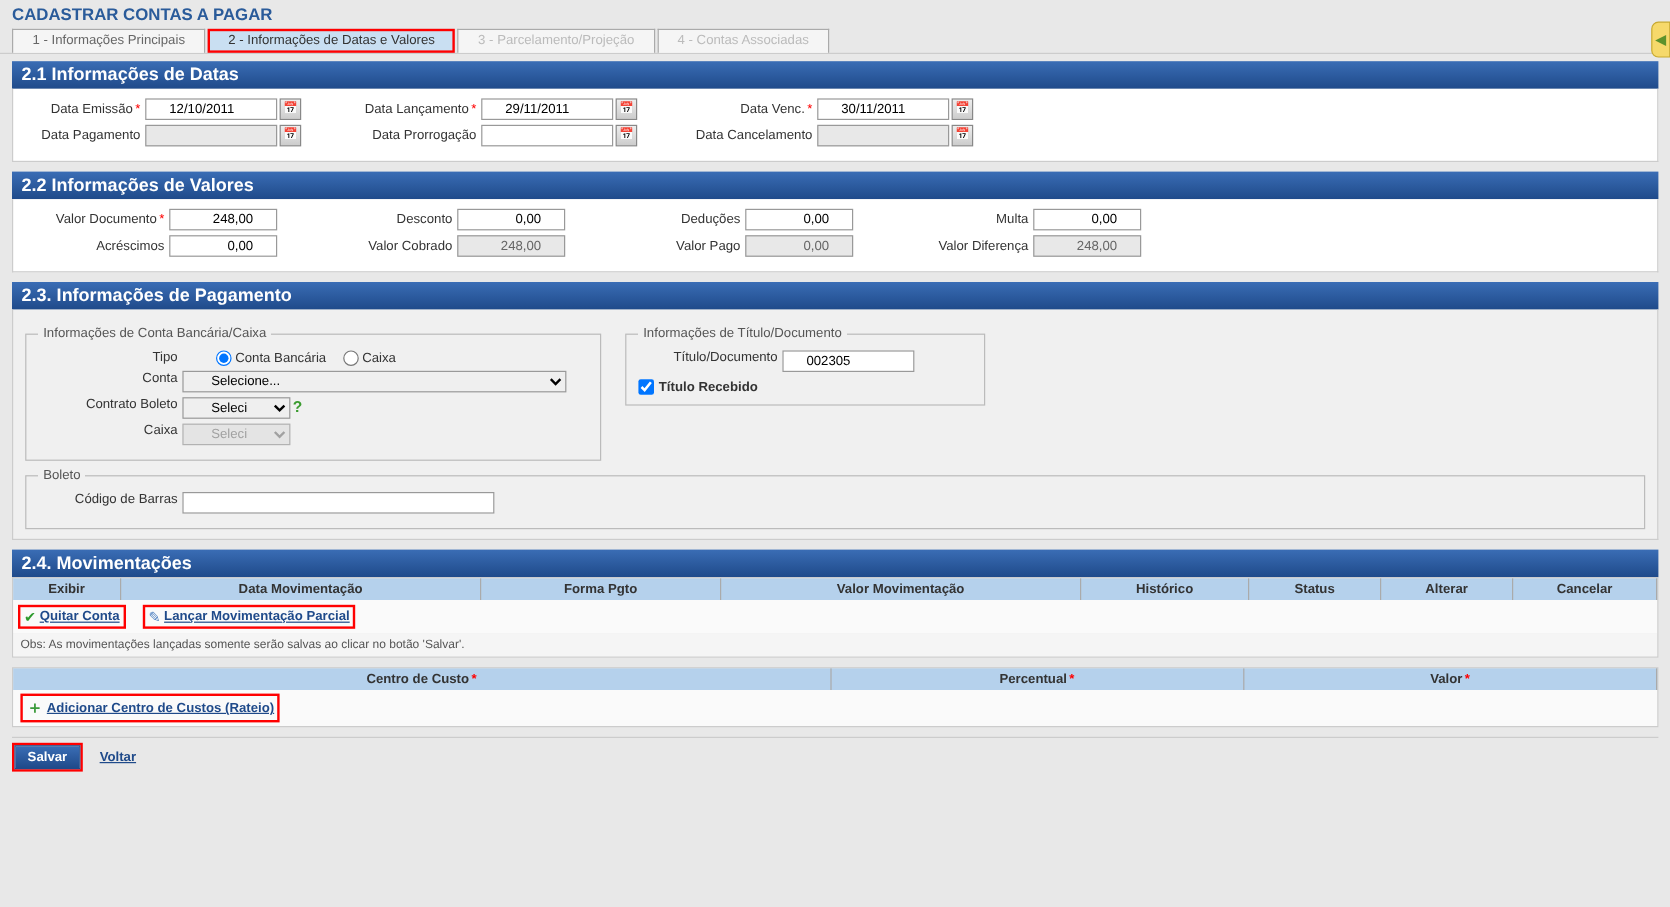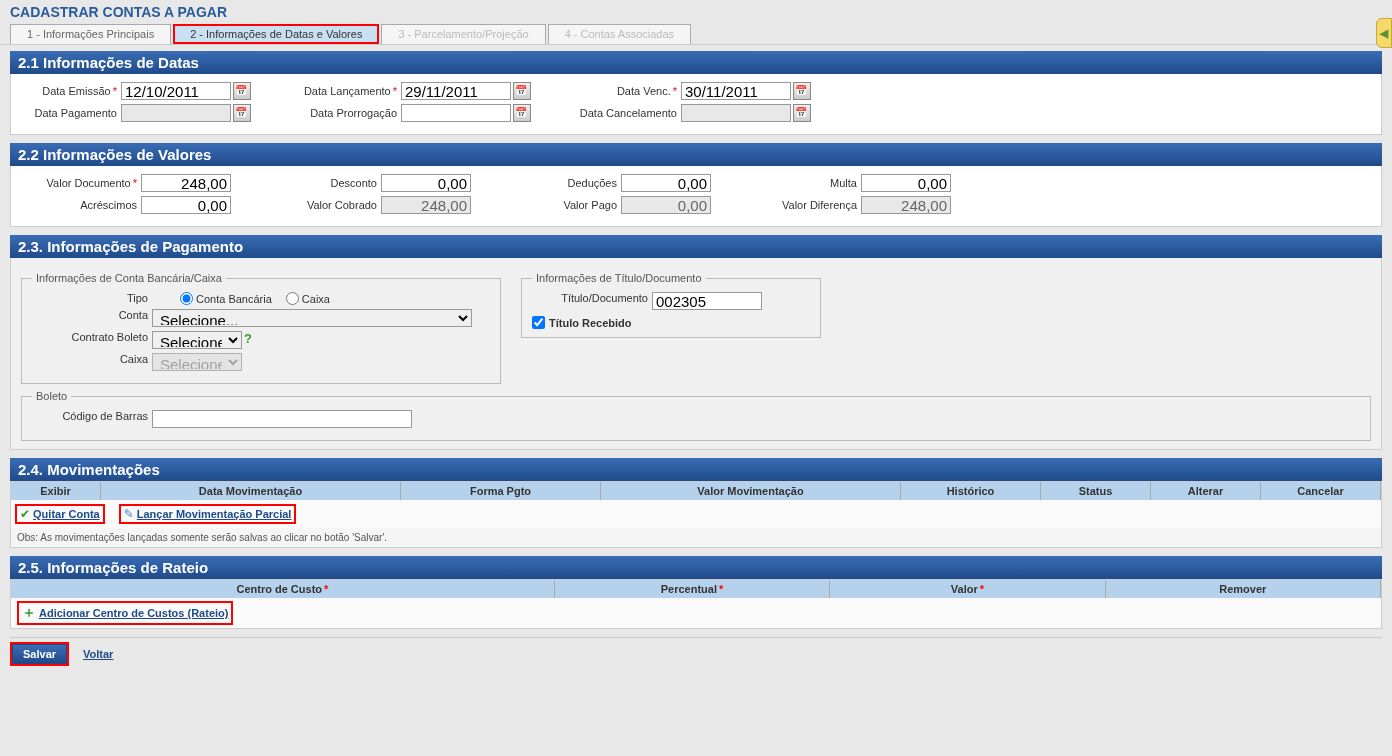--- a/index.html
+++ b/index.html
@@ -12,21 +12,21 @@
 .side-tab { position: absolute; right: 0; top: -6px; width: 16px; height: 30px; background: #f6d96b; border-top-left-radius: 6px; border-bottom-left-radius: 6px; border:1px solid #c8a92f; display:flex; align-items:center; justify-content:center; color:#5d922c; font-weight:bold;}
 .content { padding: 6px 10px; }
 .section-hdr { background: linear-gradient(#3a6db5, #1f4a8a); color: #fff; font-weight: bold; padding: 3px 8px; font-size: 15px; }
 .section-body { background: #fff; border: 1px solid #ccc; border-top: none; padding: 8px 10px; margin-bottom: 8px; }
 .section-body.gray { background: #f0f0f0; }
 .row { display: flex; margin-bottom: 4px; }
 .fld { display: flex; align-items: center; margin-right: 30px; }
 .lbl { text-align: right; min-width: 100px; padding-right: 4px; color: #333; }
 .lbl.wide { min-width: 120px; }
 .req { color: red; margin-left: 2px; }
-input[type=text], select { border: 1px solid #999; font-size: 15px; padding: 1px 3px; height: 18px; }
+input[type=text], select { border: 1px solid #999; font-size: 11px; padding: 1px 19px; height: 18px; }
 input.date { width: 110px; }
 input.num { width: 90px; text-align: right; }
 input.disabled { background: #e8e8e8; color: #666; }
 .cal-icon { display: inline-flex; width: 18px; height: 18px; background: linear-gradient(#eee,#ccc); border: 1px solid #888; margin-left: 2px; align-items:center; justify-content:center; color:#355; font-size:10px; }
 .cal-icon::before { content: "📅"; font-size: 10px; line-height: 1; }
 fieldset { border: 1px solid #bbb; padding: 8px 10px; margin-top: 6px; }
 legend { font-size: 11px; color: #555; padding: 0 4px; }
 .radio-grp { display: flex; align-items: center; gap: 14px; margin-left: 28px; }
 .radio-grp label { cursor: pointer; display:flex; align-items:center; gap:3px;}
 select.sel { width: 260px; }
@@ -214,27 +214,25 @@
         </span>
       <span class="redbox">
           <span class="icon-pencil">✎</span>
           <span class="link-btn">Lançar Movimentação Parcial</span>
         </span>
     </div>
     <div class="obs">Obs: As movimentações lançadas somente serão salvas ao clicar no botão 'Salvar'.</div>
   </div>
   <div style="height:8px;"></div>
 
-  <div class="section-hdr">2.5. Informações de Rateio</div>
   <div style="border:1px solid #ccc; margin-bottom:8px;">
     <div class="rateio-hdr">
       <div class="cell" style="flex:2;"><span>Centro de Custo</span><span class="req">*</span></div>
       <div class="cell"><span>Percentual</span><span class="req">*</span></div>
       <div class="cell"><span>Valor</span><span class="req">*</span></div>
-      <div class="cell">Remover</div>
     </div>
     <div style="padding:3px 6px; background:#fafafa;">
       <span class="redbox">
           <span class="plus-icon">＋</span>
           <span class="link-btn">Adicionar Centro de Custos (Rateio)</span>
         </span>
     </div>
   </div>
 
   <div class="hr"></div>

